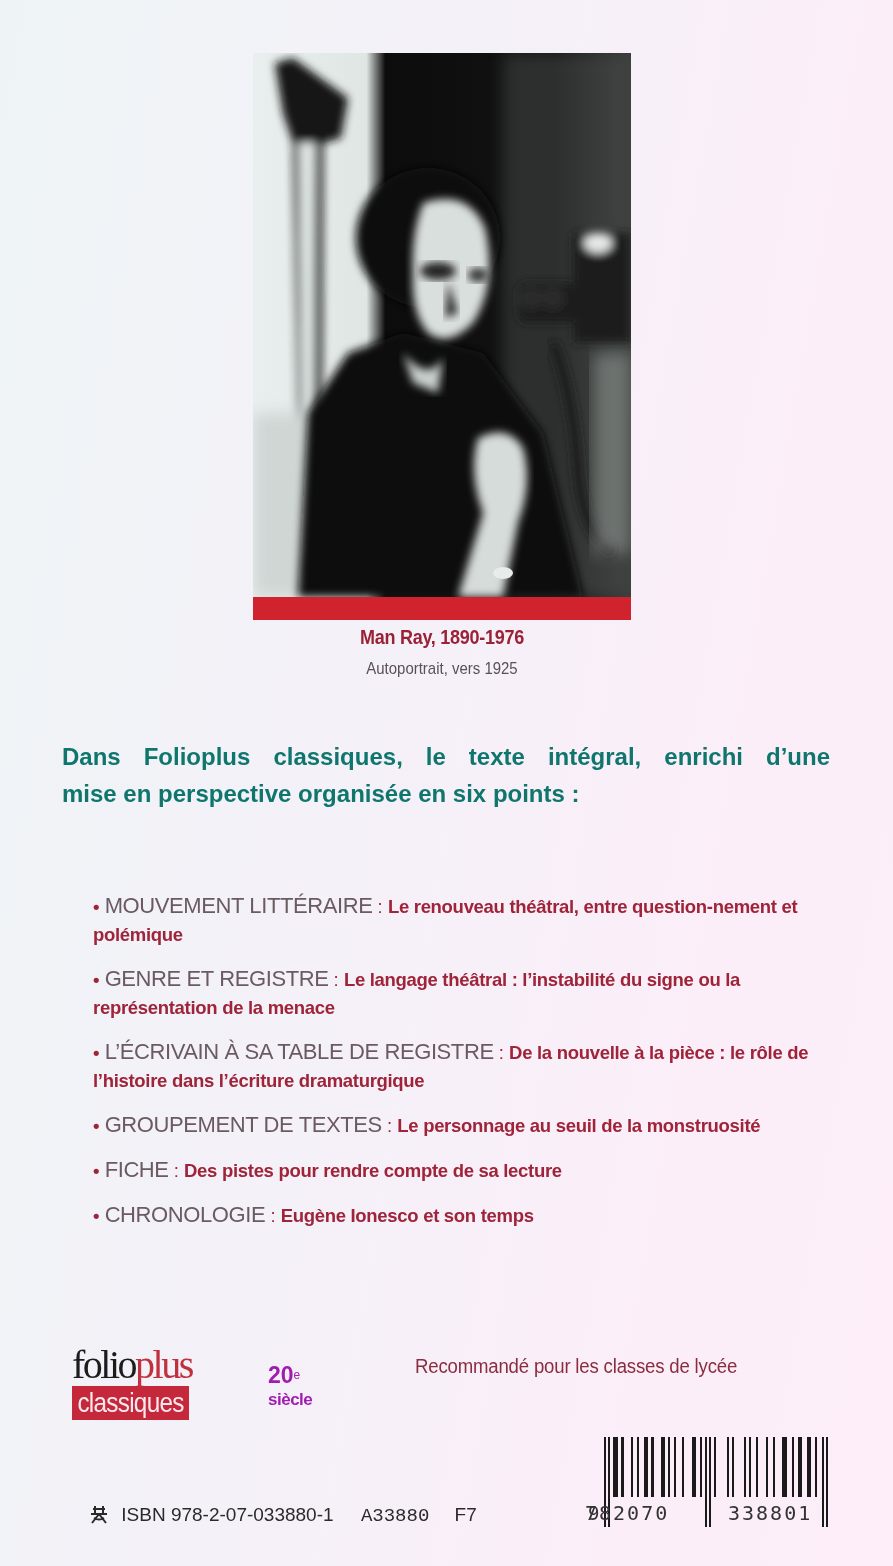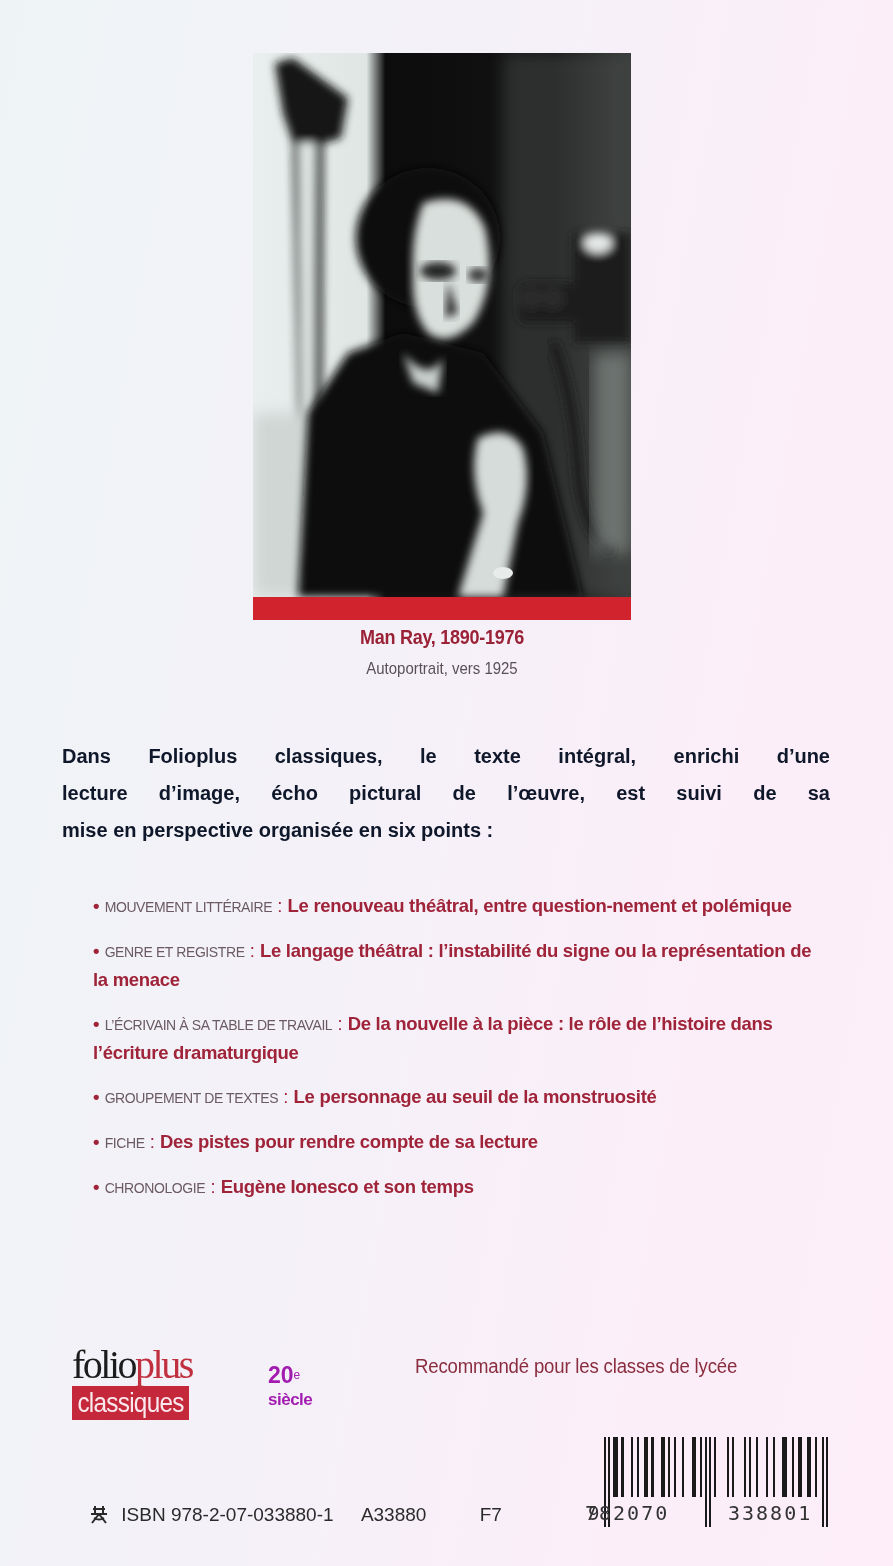--- a/index.html
+++ b/index.html
@@ -52,23 +52,23 @@
       text-align: center;
       font-size: 17px;
       color: #5a5157;
       transform: scaleX(0.88);
     }
     .intro {
       position: absolute;
       left: 62px;
       top: 738px;
       width: 768px;
-      font-size: 20px;
-      font-weight: bold;
-      color: #0f172a;
+      font-size: 24px;
+      font-weight: bold;
+      color: #0f766e;
       line-height: 37px;
       text-align: justify;
       text-align-last: left;
     }
     .intro .line { display: block; white-space: nowrap; }
     .intro .line.j { text-align: justify; text-align-last: justify; }
     .points {
       position: absolute;
       left: 93px;
       top: 892px;
@@ -78,21 +78,21 @@
       font-size: 18.5px;
       line-height: 28px;
       margin-bottom: 16px;
     }
     .point .bullet {
       color: #a02439;
       font-weight: bold;
     }
     .point .cat {
       color: #6b5a61;
-      font-size: 14px;
+      font-size: 22px;
       letter-spacing: -0.4px;
     }
     .point .sep {
       color: #a02439;
     }
     .point .desc {
       color: #a02439;
       font-weight: bold;
       letter-spacing: -0.3px;
     }
@@ -146,22 +146,22 @@
     .isbn-row {
       position: absolute;
       left: 88px;
       top: 1503px;
       font-size: 19px;
       color: #2a2a2a;
       white-space: nowrap;
     }
     .isbn-row span { display: inline-block; }
     .isbn-row .eye { font-size: 22px; margin-right: 6px; vertical-align: -2px; }
-    .isbn-row .code { margin-left: 22px; }
-    .isbn-row .f7 { margin-left: 48px; }
+    .isbn-row .code { margin-left: 22px; font-family: Liberation Mono, monospace; }
+    .isbn-row .f7 { margin-left: 20px; }
     .barcode {
       position: absolute;
       left: 604px;
       top: 1437px;
       width: 228px;
       height: 90px;
     }
     .barcode-first {
       position: absolute;
       left: 588px;
@@ -241,36 +241,35 @@
     <ellipse cx="250" cy="520" rx="10" ry="6" fill="#e8ecea"></ellipse>
   </svg>
 </div>
 <div class="red-band"></div>
 
 <div class="caption-name">Man Ray, 1890-1976</div>
 <div class="caption-sub">Autoportrait, vers 1925</div>
 
 <div class="intro">
   <span class="line j">Dans Folioplus classiques, le texte intégral, enrichi d’une</span>
-  <span class="line j">lecture d’image, écho pictural de l’œuvre, est suivi de sa</span>
   <span class="line">mise en perspective organisée en six points :</span>
 </div>
 
 <div class="points">
   <div class="point">
     <span class="bullet">•</span>
     <span class="cat">MOUVEMENT LITTÉRAIRE</span><span class="sep"> : </span><span class="desc">Le renouveau théâtral, entre question-nement et polémique</span>
   </div>
   <div class="point">
     <span class="bullet">•</span>
     <span class="cat">GENRE ET REGISTRE</span><span class="sep"> : </span><span class="desc">Le langage théâtral : l’instabilité du signe ou la représentation de la menace</span>
   </div>
   <div class="point">
     <span class="bullet">•</span>
-    <span class="cat">L’ÉCRIVAIN À SA TABLE DE TRAVAIL</span><span class="sep"> : </span><span class="desc">De la nouvelle à la pièce : le rôle de l’histoire dans l’écriture dramaturgique</span>
+    <span class="cat">L’ÉCRIVAIN À SA TABLE DE REGISTRE</span><span class="sep"> : </span><span class="desc">De la nouvelle à la pièce : le rôle de l’histoire dans l’écriture dramaturgique</span>
   </div>
   <div class="point">
     <span class="bullet">•</span>
     <span class="cat">GROUPEMENT DE TEXTES</span><span class="sep"> : </span><span class="desc">Le personnage au seuil de la monstruosité</span>
   </div>
   <div class="point">
     <span class="bullet">•</span>
     <span class="cat">FICHE</span><span class="sep"> : </span><span class="desc">Des pistes pour rendre compte de sa lecture</span>
   </div>
   <div class="point">

